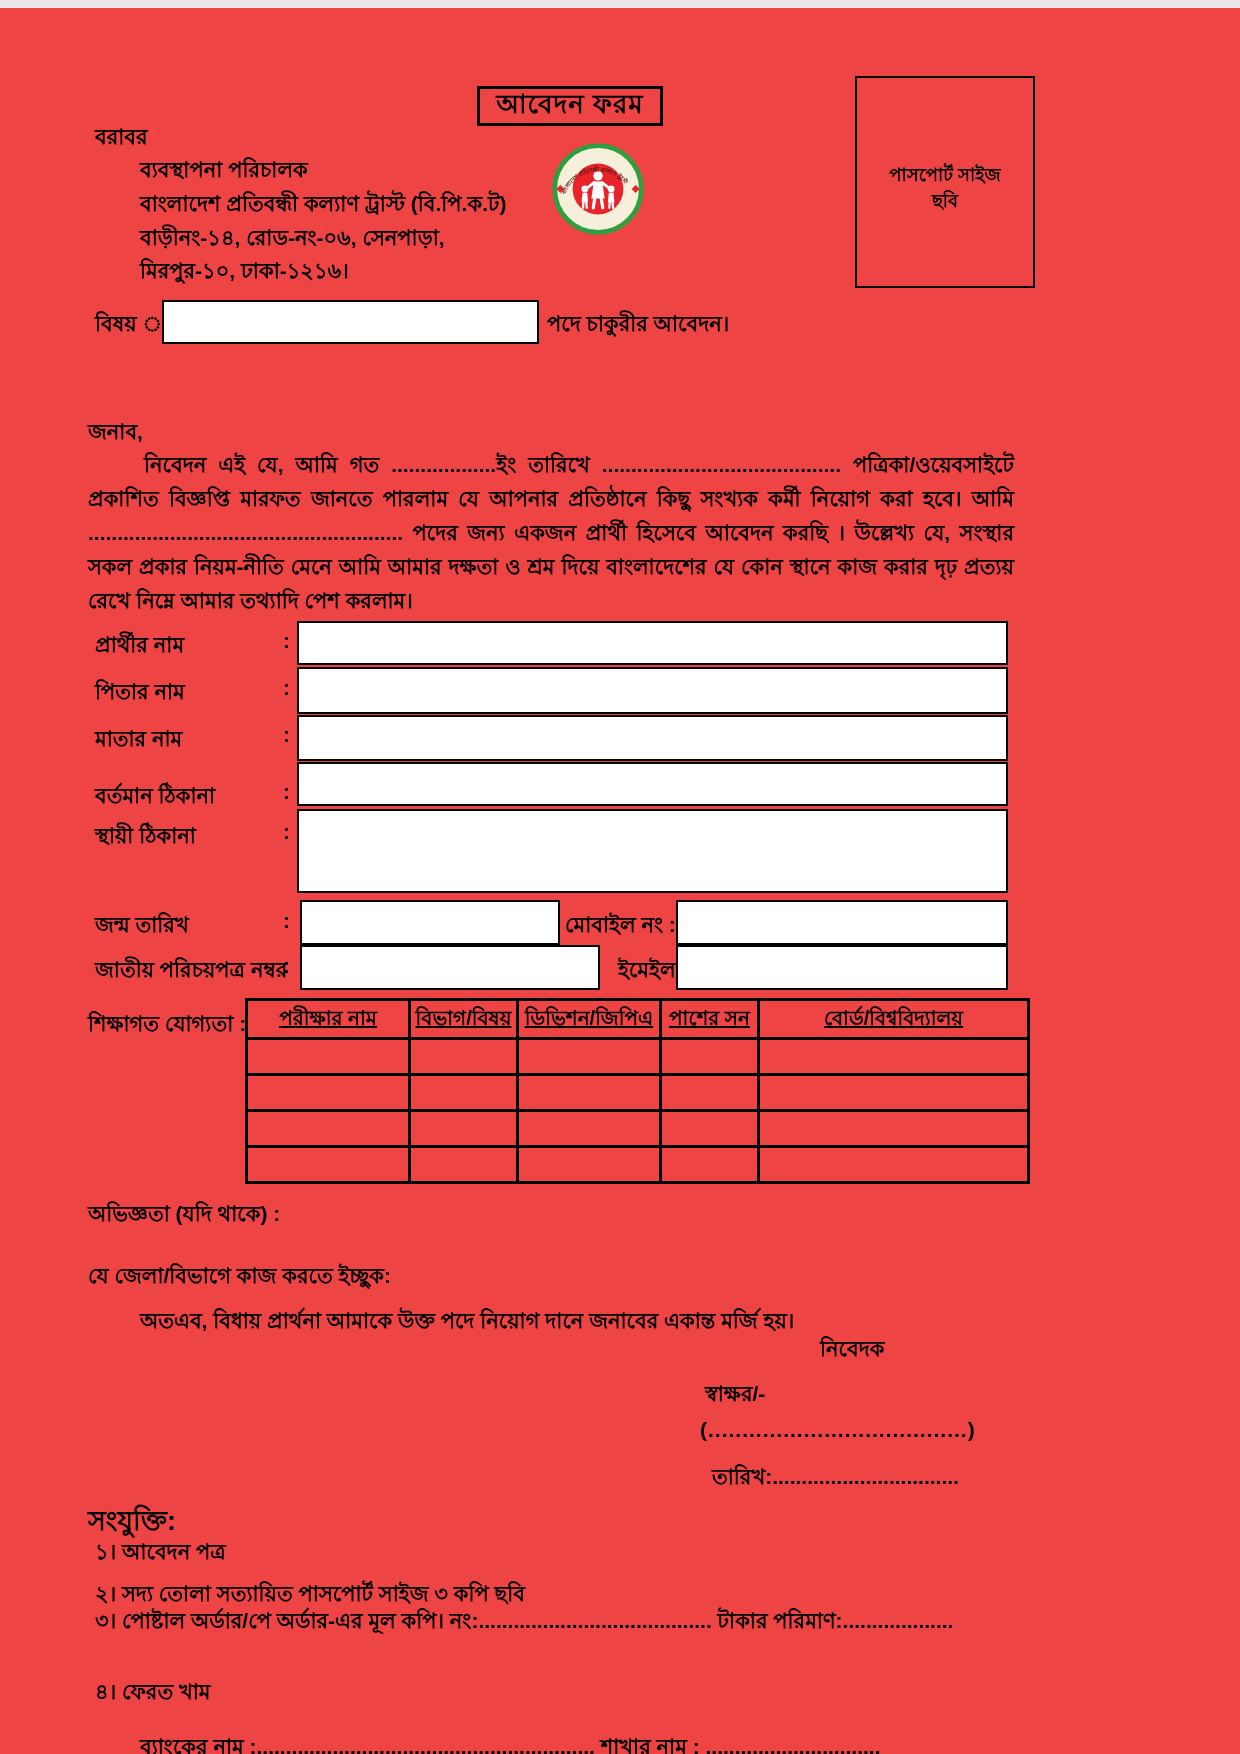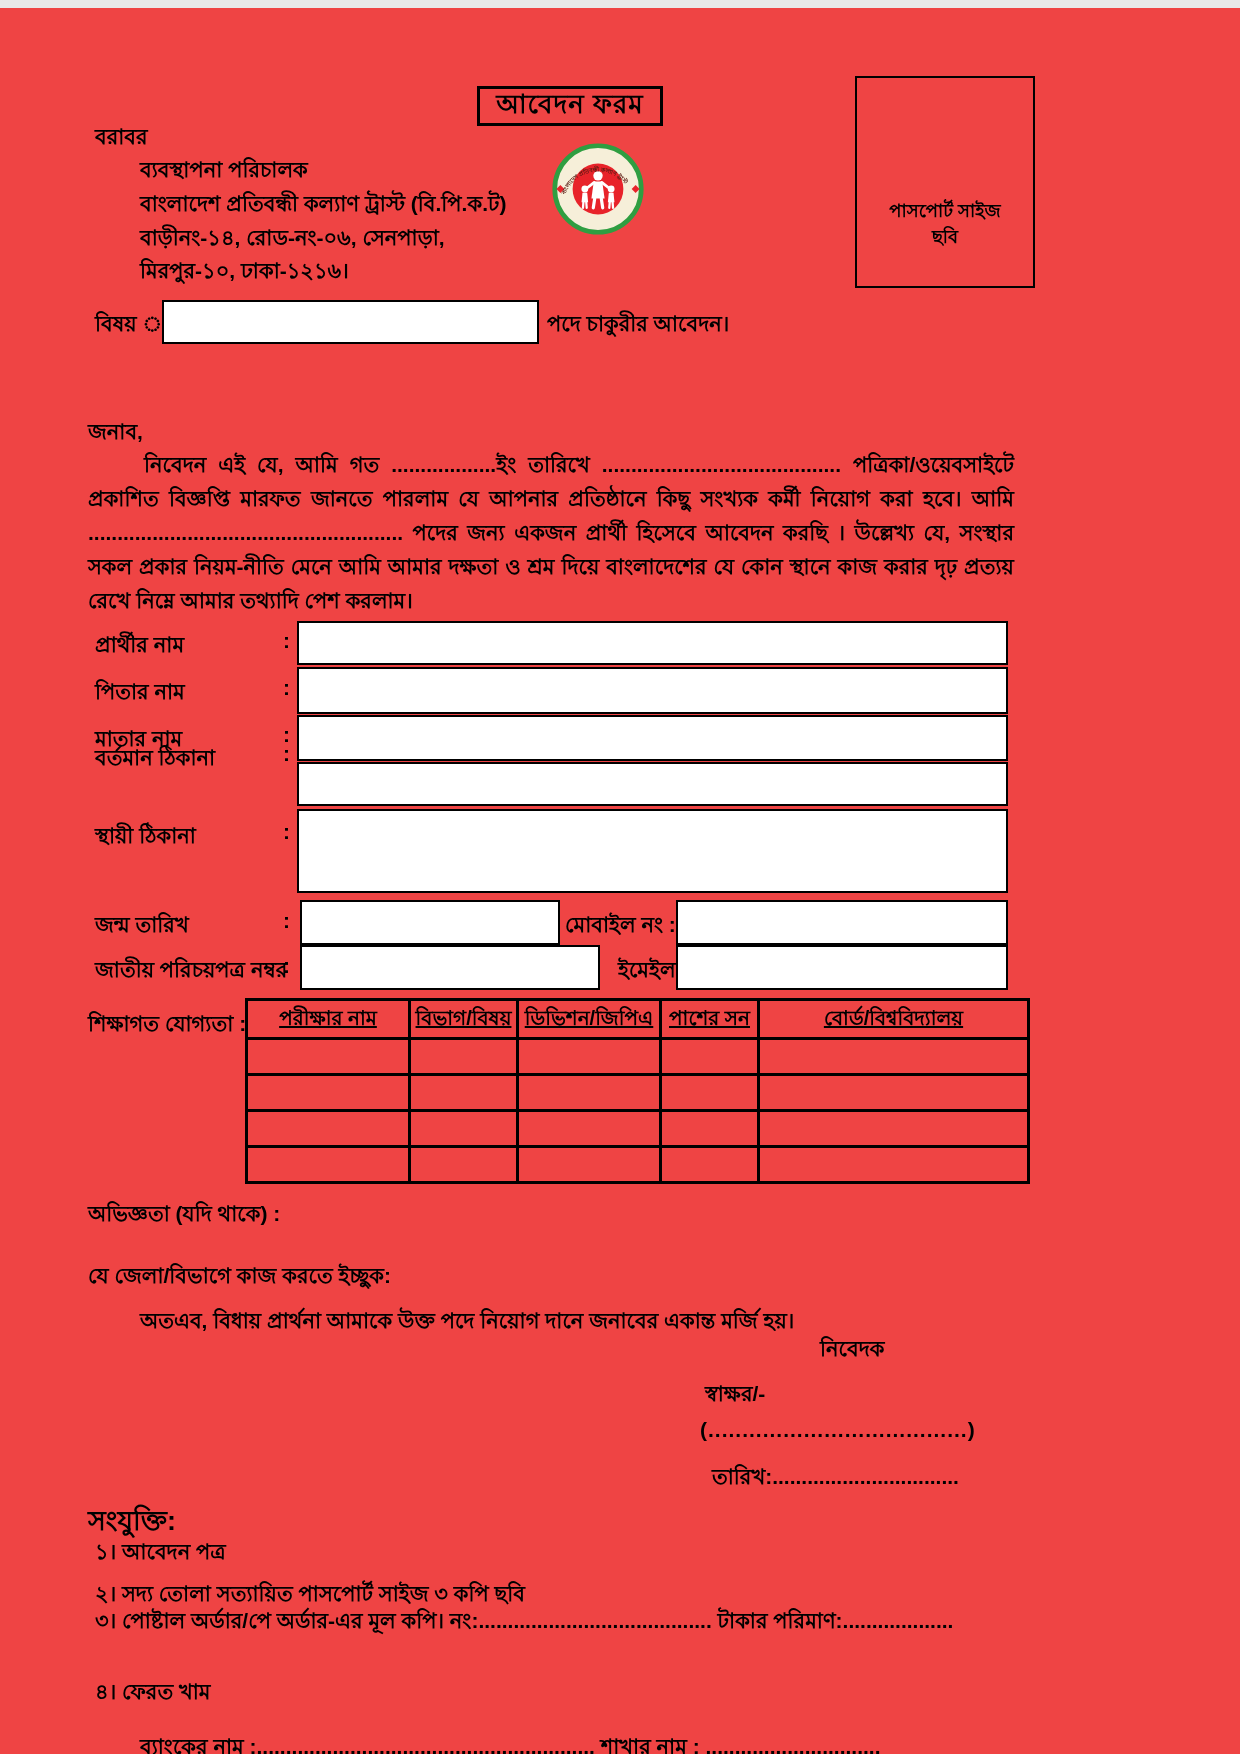--- a/index.html
+++ b/index.html
@@ -23,40 +23,40 @@
   .salutation{left:95px;top:113px;font-size:21px;}
   .addr{left:140px;font-size:21px;white-space:nowrap;}
   .addr.l1{top:146px;}
   .addr.l2{top:180px;}
   .addr.l3{top:214px;}
   .addr.l4{top:247px;}
   .logo-wrap{left:551px;top:134px;width:94px;height:94px;}
   .photo-box{
     left:855px;top:68px;width:176px;height:208px;
     border:2px solid #000;
-    display:flex;align-items:center;justify-content:center;
+    display:flex;align-items:flex-start;justify-content:center;
     text-align:center;
   }
   .photo-box span{margin-top:84px;font-size:18px;line-height:26px;width:130px;display:inline-block;}
   .subject-label{left:95px;top:300px;font-size:21px;}
   .subject-box{left:162px;top:292px;width:373px;height:40px;border:2px solid #000;background:#fff;}
   .subject-suffix{left:547px;top:300px;font-size:21px;}
   .body-salutation{left:88px;top:408px;font-size:21px;}
   .body-paragraph{
     left:88px;top:440px;width:926px;
     font-size:21px;line-height:34px;
     text-align:justify;text-indent:56px;
   }
   .field-label{left:95px;font-size:21px;white-space:nowrap;}
   .field-colon{left:283px;font-size:21px;}
   .input-box{border:2px solid #000;background:#fff;}
   .lbl-applicant{top:621px;}  .box-applicant{left:297px;top:613px;width:707px;height:40px;}
   .lbl-father{top:668px;}     .box-father{left:297px;top:659px;width:707px;height:43px;}
   .lbl-mother{top:715px;}     .box-mother{left:297px;top:707px;width:707px;height:42px;}
-  .lbl-present{top:734px;}    .box-present{left:297px;top:754px;width:707px;height:40px;}
+  .lbl-present{top:772px;}    .box-present{left:297px;top:754px;width:707px;height:40px;}
   .lbl-permanent{top:812px;}  .box-permanent{left:297px;top:801px;width:707px;height:80px;}
   .lbl-dob{top:901px;}        .box-dob{left:300px;top:892px;width:256px;height:41px;}
   .lbl-mobile{left:565px;top:901px;font-size:21px;}
   .box-mobile{left:676px;top:892px;width:328px;height:41px;}
   .lbl-nid{top:946px;}        .box-nid{left:300px;top:937px;width:296px;height:41px;}
   .lbl-email{left:618px;top:946px;font-size:21px;}
   .box-email{left:676px;top:937px;width:328px;height:41px;}
   .edu-label{left:88px;top:1000px;font-size:21px;white-space:nowrap;}
   .edu-table{
     left:245px;top:990px;width:767px;

